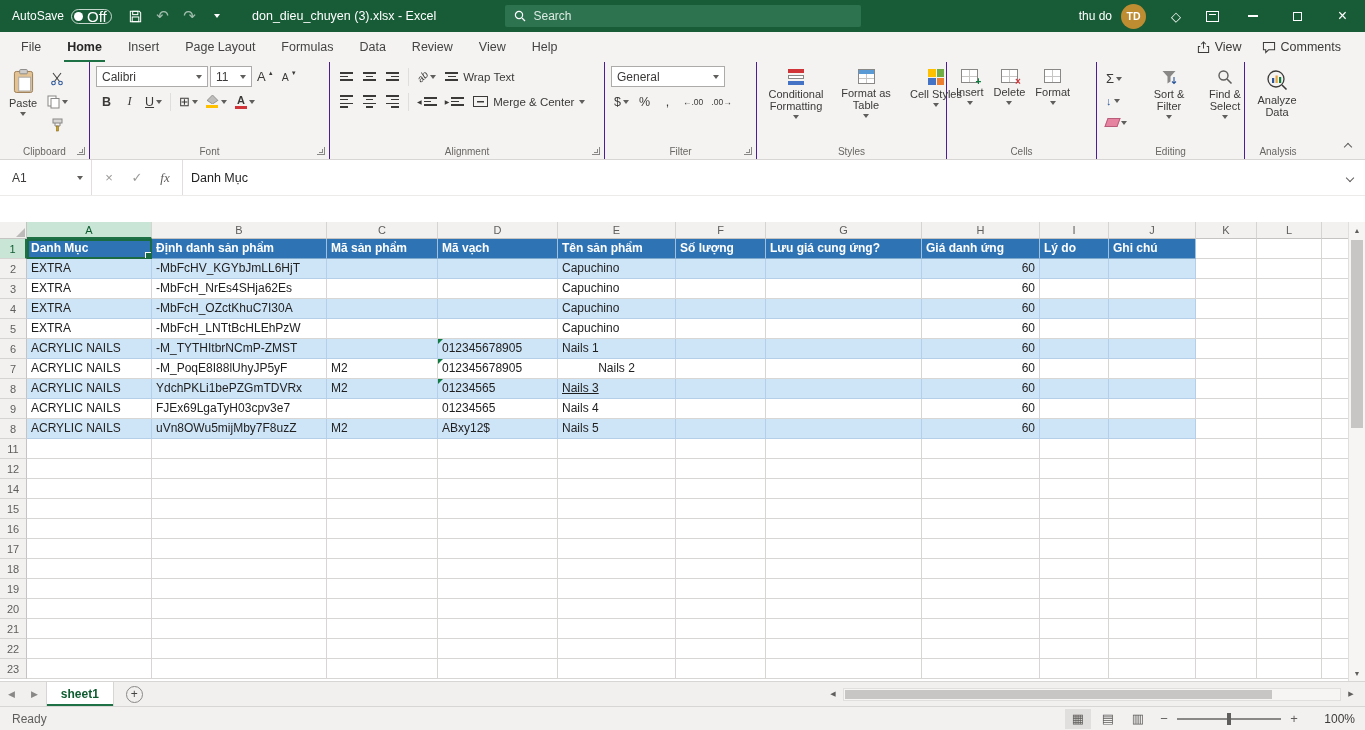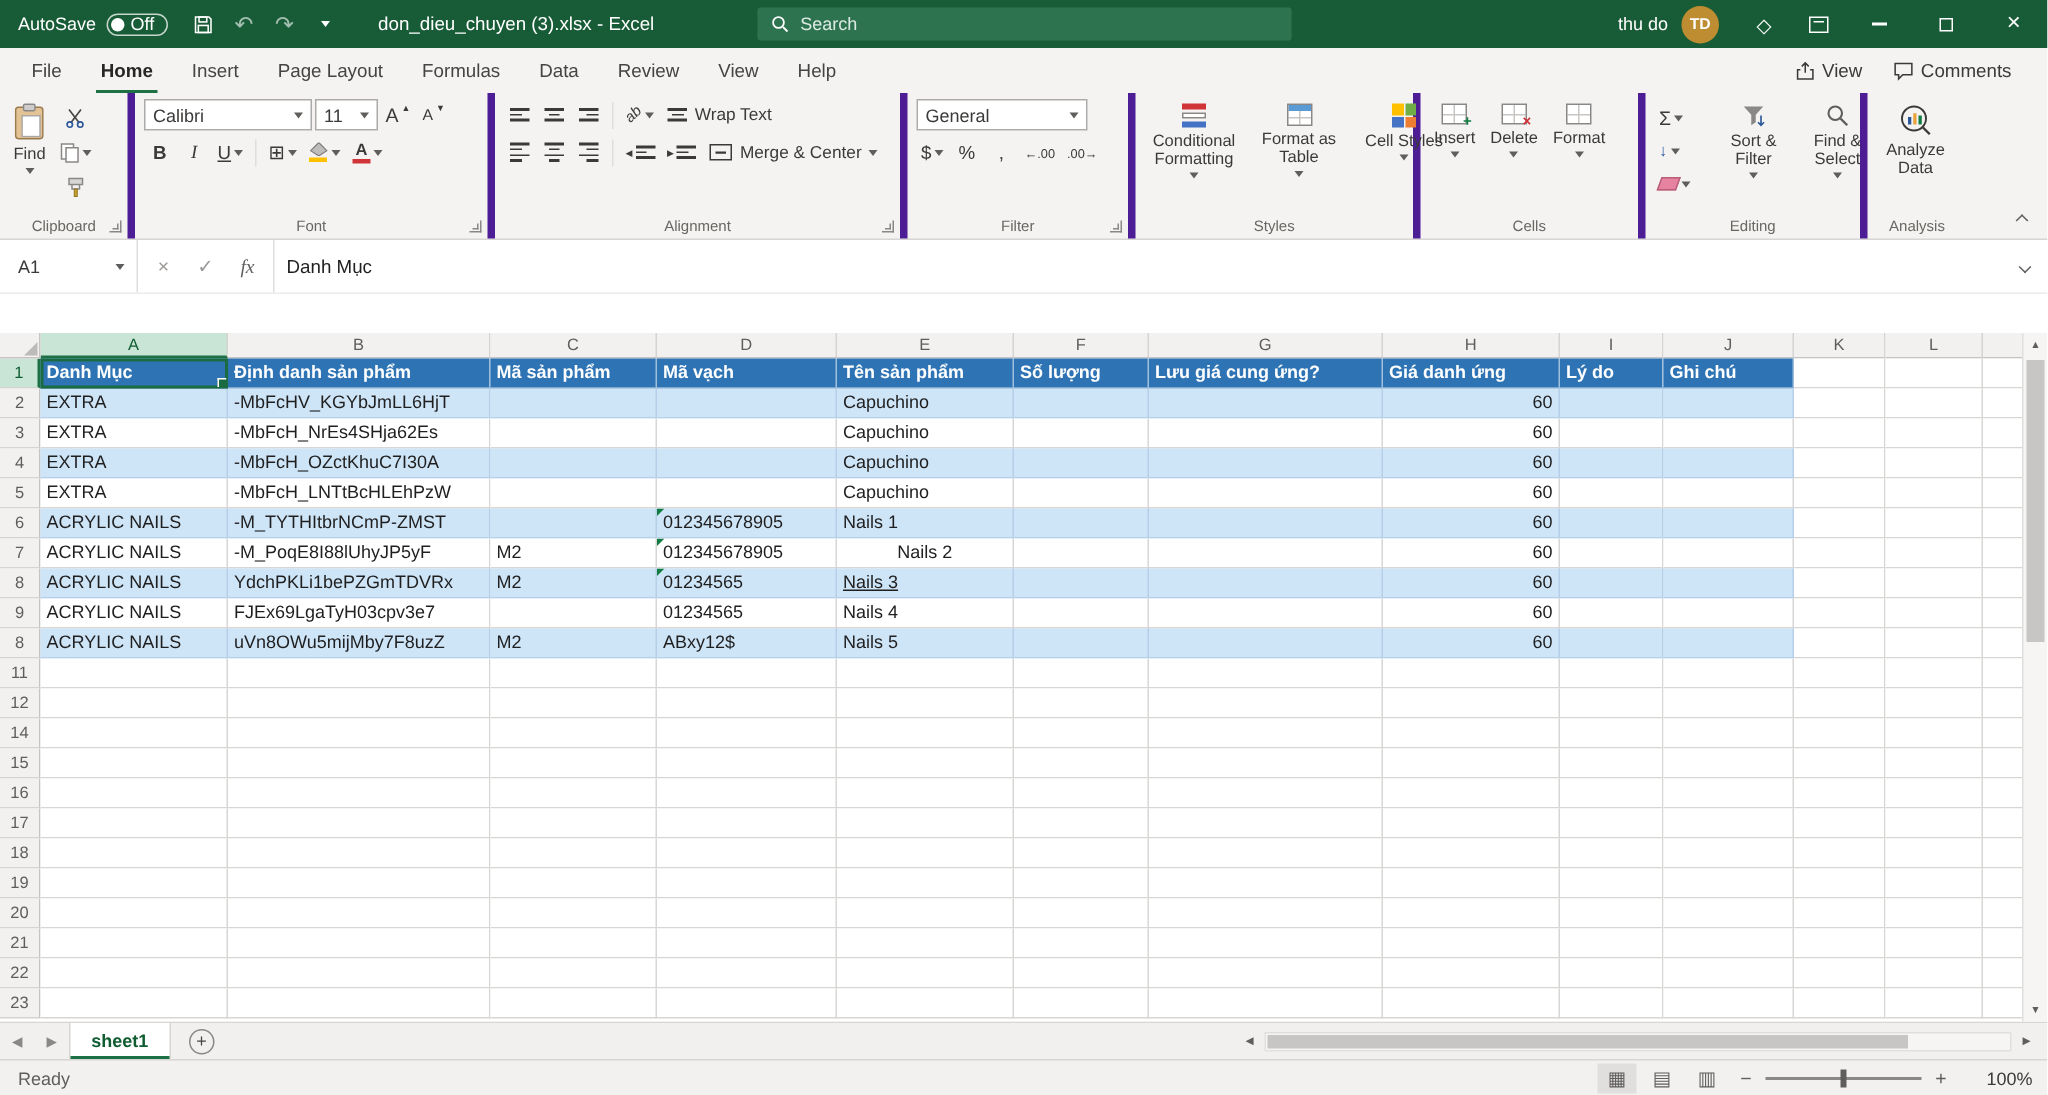--- a/index.html
+++ b/index.html
@@ -4,21 +4,21 @@
 <style>
 *{margin:0;padding:0;box-sizing:border-box}
 html,body{width:1365px;height:730px;overflow:hidden;background:#fff;font-family:"Liberation Sans",sans-serif}
 .app{width:1365px;height:730px;display:flex;flex-direction:column;overflow:hidden}
 
 
 .titlebar{height:32px;flex:0 0 32px;background:#185C37;display:flex;align-items:center;color:#fff;position:relative;font-size:12px}
 .autosave{display:flex;align-items:center;gap:7px;padding:0 10px 0 12px}
 .pill{width:41px;height:15px;border:1px solid rgba(255,255,255,.75);border-radius:8px;display:flex;align-items:center;gap:4px;padding:0 4px 0 2px}
 .knob{width:9px;height:9px;border-radius:50%;background:#fff}
-.pill .st{font-size:12px}
+.pill .st{font-size:15px}
 .qat{display:flex;align-items:center}
 .qbtn{width:27px;height:26px;display:flex;align-items:center;justify-content:center;font-size:15px}
 .dim{opacity:.6}
 .qcaret{width:0;height:0;border-top:4px solid #fff;border-left:3.5px solid transparent;border-right:3.5px solid transparent}
 .doc-title{margin-left:22px;white-space:nowrap;font-size:12.5px}
 .search{position:absolute;left:50%;top:5px;transform:translateX(-50%);width:356px;height:22px;background:#2E7350;border-radius:2px;display:flex;align-items:center;padding:0 9px;gap:8px}
 .search input{flex:1;background:transparent;border:0;outline:0;color:#fff;font-size:12px;font-family:inherit}
 .search input::placeholder{color:#DCEBE2}
 .tb-right{margin-left:auto;display:flex;align-items:center;height:100%}
 .user{font-size:12px;margin-right:9px}
@@ -34,21 +34,21 @@
 .menubar{height:30px;flex:0 0 30px;background:#F4F3F1;display:flex;align-items:stretch;font-size:12.5px;color:#444}
 .mtabs{display:flex;padding-left:8px}
 .mtab{padding:0 13px;display:flex;align-items:center;position:relative;cursor:default}
 .mtab.active{font-weight:700;color:#262626}
 .mtab.active:after{content:'';position:absolute;left:10px;right:10px;bottom:0;border-bottom:2.5px solid #1E7145}
 .mb-right{margin-left:auto;display:flex;align-items:center;gap:20px;padding-right:24px}
 .mb-btn{display:flex;align-items:center;gap:5px;color:#3B3A39}
 
 
 .ribbon{height:98px;flex:0 0 98px;background:#F4F3F1;display:flex;border-bottom:1px solid #D8D6D4;position:relative;color:#3B3A39}
-.grp{position:relative;border-right:5px solid #4c1d95;padding:4px 4px 18px 6px;display:flex;gap:4px;flex:0 0 auto}
+.grp{position:relative;border-right:1px solid #4c1d95;padding:4px 4px 18px 6px;display:flex;gap:4px;flex:0 0 auto}
 .grp-label{position:absolute;bottom:2px;left:0;right:0;text-align:center;font-size:10px;color:#696764}
 .launcher{position:absolute;right:4px;bottom:4px;width:8px;height:8px;border-right:1px solid #8A8886;border-bottom:1px solid #8A8886}
 .launcher:before{content:'';position:absolute;right:1px;bottom:1px;width:3px;height:3px;border-right:1px solid #8A8886;border-bottom:1px solid #8A8886}
 .caret{display:inline-block;width:0;height:0;border-left:3.5px solid transparent;border-right:3.5px solid transparent;border-top:4px solid #605E5C;flex:0 0 auto}
 .bigbtn{display:flex;flex-direction:column;align-items:center;justify-content:flex-start;font-size:11px;line-height:12px;text-align:center;gap:3px;padding:3px 3px}
 .bb2{width:60px}
 .bb2s{width:46px}
 .vrow{display:flex;flex-direction:column;gap:4px}
 .hrow{display:flex;align-items:center;gap:2px}
 .combo{height:21px;background:#fff;border:1px solid #ACABA9;display:flex;align-items:center;padding:0 5px;font-size:12px;gap:4px}
@@ -239,21 +239,21 @@
 
   <div class="ribbon">
 
     <div class="grp" style="width:90px">
       <div class="bigbtn" style="padding-top:2px">
         <svg width="21" height="26" viewBox="0 0 22 26">
             <rect x="1.5" y="3" width="19" height="22" rx="2" fill="#E3C394" stroke="#9A7B50"></rect>
             <rect x="7" y="1" width="8" height="4.5" rx="1" fill="#CFCDCB" stroke="#8A8886"></rect>
             <rect x="6" y="9" width="12.5" height="14.5" fill="#fff" stroke="#A8A6A4"></rect>
           </svg>
-        <span>Find</span>
+        <span>Paste</span>
         <i class="caret"></i>
       </div>
       <div class="minicol">
         <span class="minibtn">
             <svg width="14" height="14" viewBox="0 0 14 14">
               <line x1="3" y1="1" x2="9.5" y2="9.5" stroke="#444" stroke-width="1.1"></line>
               <line x1="11" y1="1" x2="4.5" y2="9.5" stroke="#444" stroke-width="1.1"></line>
               <circle cx="3.5" cy="11" r="1.8" fill="none" stroke="#2B579A" stroke-width="1.1"></circle>
               <circle cx="10.5" cy="11" r="1.8" fill="none" stroke="#2B579A" stroke-width="1.1"></circle>
             </svg>

